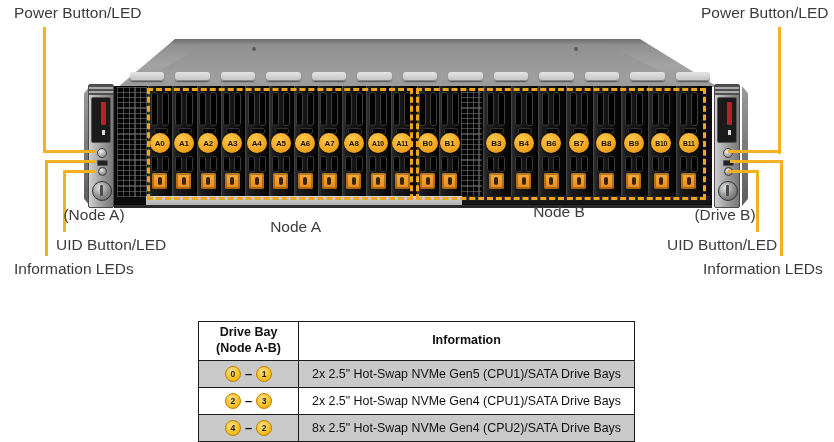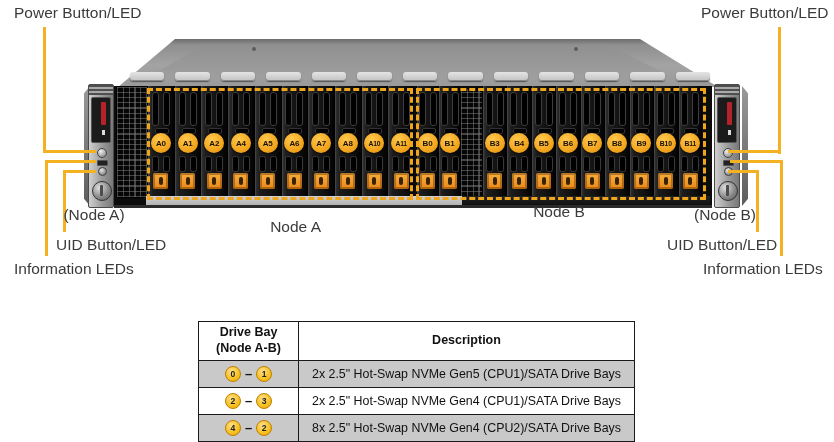--- a/index.html
+++ b/index.html
@@ -222,20 +222,36 @@
             <span class="latch-in"></span>
           </div>
           <div class="bay-tag">A2</div>
         </div>
         <div class="bay">
           <div class="bay-slots">
             <span class="vslot"></span>
             <span class="vslot"></span>
           </div>
           <div class="hslot"></div>
+          <div class="bay-cap">A3</div>
+          <div class="bay-mslots">
+            <span class="mslot"></span>
+            <span class="mslot"></span>
+          </div>
+          <div class="bay-latch">
+            <span class="latch-in"></span>
+          </div>
+          <div class="bay-tag">A3</div>
+        </div>
+        <div class="bay">
+          <div class="bay-slots">
+            <span class="vslot"></span>
+            <span class="vslot"></span>
+          </div>
+          <div class="hslot"></div>
           <div class="bay-cap">A4</div>
           <div class="bay-mslots">
             <span class="mslot"></span>
             <span class="mslot"></span>
           </div>
           <div class="bay-latch">
             <span class="latch-in"></span>
           </div>
           <div class="bay-tag">A4</div>
         </div>
@@ -395,36 +411,20 @@
           <div class="hslot"></div>
           <div class="bay-cap">B4</div>
           <div class="bay-mslots">
             <span class="mslot"></span>
             <span class="mslot"></span>
           </div>
           <div class="bay-latch">
             <span class="latch-in"></span>
           </div>
           <div class="bay-tag dark">B4</div>
-        </div>
-        <div class="bay">
-          <div class="bay-slots">
-            <span class="vslot"></span>
-            <span class="vslot"></span>
-          </div>
-          <div class="hslot"></div>
-          <div class="bay-cap">B5</div>
-          <div class="bay-mslots">
-            <span class="mslot"></span>
-            <span class="mslot"></span>
-          </div>
-          <div class="bay-latch">
-            <span class="latch-in"></span>
-          </div>
-          <div class="bay-tag dark">B5</div>
         </div>
         <div class="bay">
           <div class="bay-slots">
             <span class="vslot"></span>
             <span class="vslot"></span>
           </div>
           <div class="hslot"></div>
           <div class="bay-cap">B6</div>
           <div class="bay-mslots">
             <span class="mslot"></span>
@@ -541,35 +541,35 @@
       <div class="ear-power"></div>
       <div class="ear-info"></div>
       <div class="ear-uid"></div>
       <div class="ear-screw"></div>
     </div>
   </div>
 
   <div class="abs callout-label centered" style="left:54px;top:206px;width:80px;">(Node A)</div>
   <div class="abs callout-label centered" style="left:241px;top:218px;width:80px;text-align:right;">Node A</div>
   <div class="abs callout-label centered" style="left:519px;top:203px;width:80px;">Node B</div>
-  <div class="abs callout-label centered" style="left:685px;top:206px;width:80px;">(Node B)</div>
+  <div class="abs callout-label centered" style="left:685px;top:206px;width:80px;">(Drive B)</div>
 
   <div class="abs callout-label" style="left:56px;top:236px;">UID Button/LED</div>
   <div class="abs callout-label" style="left:14px;top:260px;">Information LEDs</div>
   <div class="abs callout-label" style="left:667px;top:236px;">UID Button/LED</div>
   <div class="abs callout-label" style="left:703px;top:260px;">Information LEDs</div>
 
   <table class="abs" id="bay-table">
     <thead>
       <tr>
         <th style="width:97px;">
           <div>Drive Bay</div>
           <div>(Node A-B)</div>
         </th>
-        <th>Description</th>
+        <th>Information</th>
       </tr>
     </thead>
     <tbody id="bay-table-body">
         <tr class="gray">
           <td>
             <div class="bay-cell">
               <span class="tbadge">0</span>
               <span class="tdash">–</span>
               <span class="tbadge">1</span>
             </div>

